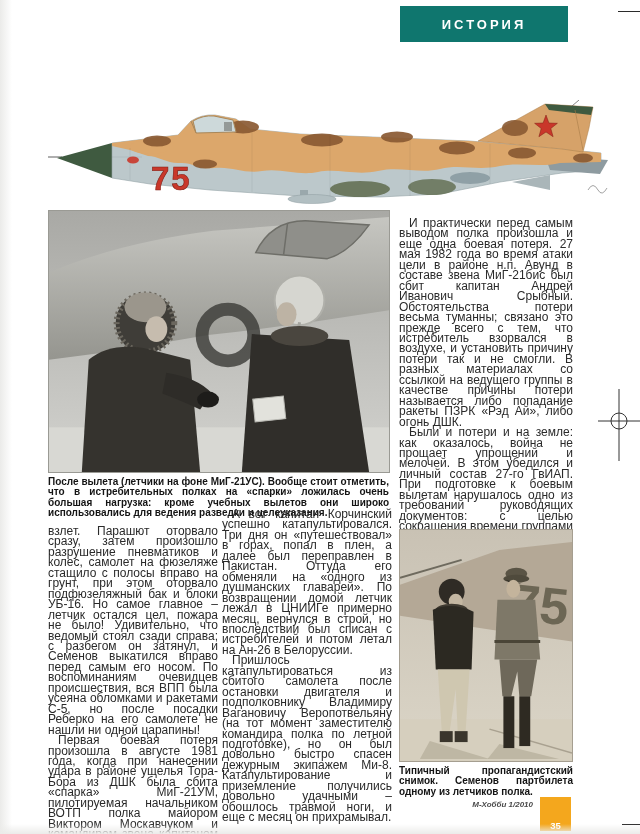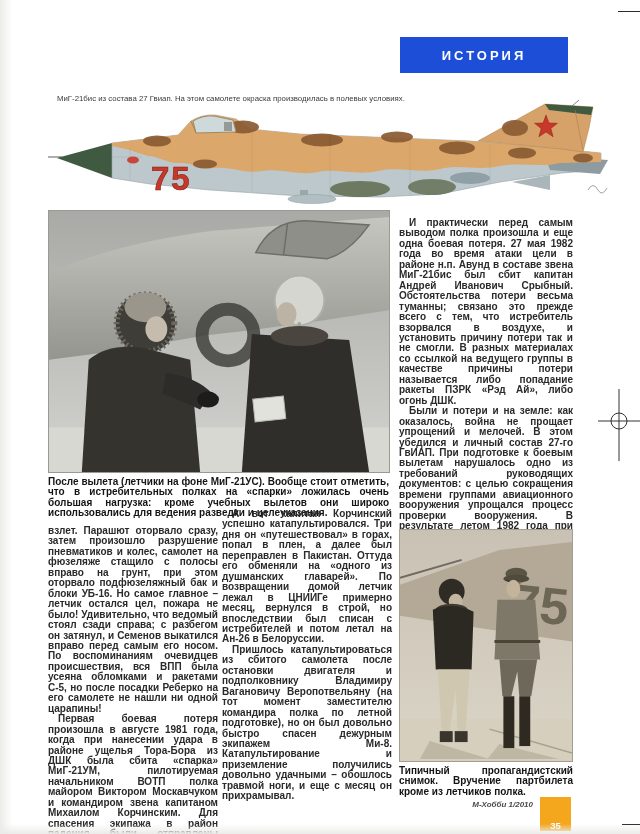--- a/index.html
+++ b/index.html
@@ -26,22 +26,22 @@
   .photo-frame svg{display:block;width:100%;height:100%;}
   #photo-top{left:48px;top:210px;width:342px;height:263px;}
   #photo-bottom{left:399px;top:529px;width:174px;height:233px;border-color:#a59e90;}
   .caption{
     position:absolute;font-weight:bold;font-size:10px;line-height:10.3px;
     color:#141414;text-align:justify;
   }
   #caption-top{left:48px;top:477px;width:341px;}
   #caption-bottom{left:399px;top:766px;width:174px;}
   .col{
-    position:absolute;width:170px;font-size:10px;line-height:10.45px;
-    text-align:justify;color:#2a2a2a;font-weight:bold;
+    position:absolute;width:170px;font-size:12px;line-height:10.45px;
+    text-align:justify;color:#2a2a2a;
   }
   .col p{margin:0;text-indent:10px;}
   .col p.cont{text-indent:0;}
   #col-left{left:48px;top:494px;margin-top:32px;}
   #col-middle{left:222px;top:509px;}
   #col-right{left:399px;top:218px;width:174px;}
   .footer-mag{
     position:absolute;left:400px;top:800px;width:133px;text-align:right;
     font-size:8px;font-weight:bold;color:#4a4a4a;font-style:italic;
   }
@@ -60,25 +60,24 @@
   <div class="edge-left"></div>
 
   <div class="crop-line" style="left:618px;top:11px;width:22px;height:1px;"></div>
   <div class="crop-line" style="left:622px;top:824px;width:18px;height:1px;"></div>
   <svg class="reg-mark" viewBox="0 0 42 72">
     <line x1="21" y1="0" x2="21" y2="72" stroke="#333" stroke-width="1"></line>
     <line x1="0" y1="32" x2="42" y2="32" stroke="#333" stroke-width="1"></line>
     <circle cx="21" cy="32" r="8" fill="none" stroke="#333" stroke-width="1"></circle>
   </svg>
 
-  <div class="section-tab" style="background:#1d4ed8;margin-top:31px;">
+  <div class="section-tab" style="background:#0f766e;">
     <span>ИСТОРИЯ</span>
   </div>
 
-  <div class="profile-caption">МиГ-21бис из состава 27 Гвиап. На этом самолете окраска производилась в полевых условиях.</div>
 
   <svg class="profile-art" viewBox="0 0 640 115">
 
     <line x1="48" y1="57" x2="62" y2="57" stroke="#8d8d8d" stroke-width="1.4"></line>
 
     <polygon points="57,58 112,43 112,78" fill="#3f5a40"></polygon>
 
     <path fill="#bcc8cb" stroke="#93a2a6" stroke-width="0.6" d="
       M112,43 L178,35 L191,21 Q202,14 215,15 L236,19 L250,29 L300,34 L470,41 L562,49 L601,53
       L601,70 L562,73 L500,82 L440,94 L380,97 L300,96 L210,90 L150,84 L112,78 Z"></path>
@@ -235,21 +234,21 @@
         <ellipse cx="114" cy="59" rx="7" ry="9" fill="#c4b49c"></ellipse>
         <path d="M98,70 L136,70 L141,130 L95,130 Z" fill="#7e7868"></path>
         <line x1="95" y1="112" x2="141" y2="112" stroke="#4a4537" stroke-width="3"></line>
         <path d="M100,130 L138,130 L132,167 L120,167 L118,142 L112,167 L103,167 Z" fill="#6e685a"></path>
         <rect x="104" y="167" width="11" height="52" fill="#2e2a22"></rect>
         <rect x="120" y="167" width="11" height="50" fill="#2e2a22"></rect>
       </g>
     </svg>
   </div>
 
-  <div class="caption" id="caption-bottom">Типичный пропагандистский снимок. Вручение партбилета кроме из летчиков полка.</div>
+  <div class="caption" id="caption-bottom">Типичный пропагандистский снимок. Семенов партбилета одному из летчиков полка.</div>
 
   <div class="footer-mag">М-Хобби 1/2010</div>
   <div class="page-badge" style="background:#F4A71D;">
     <span>35</span>
   </div>
 
   <div class="edge-bottom"></div>
 </div>
 
 </body></html>

